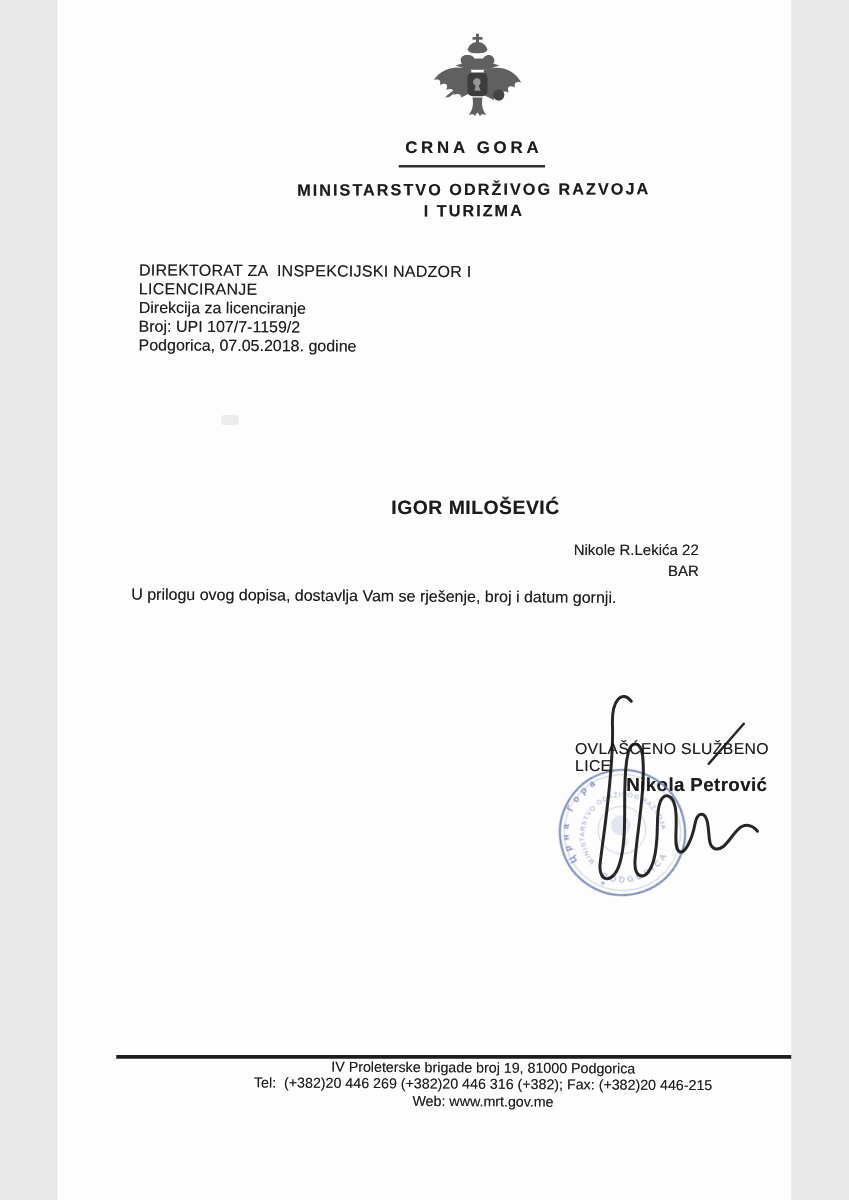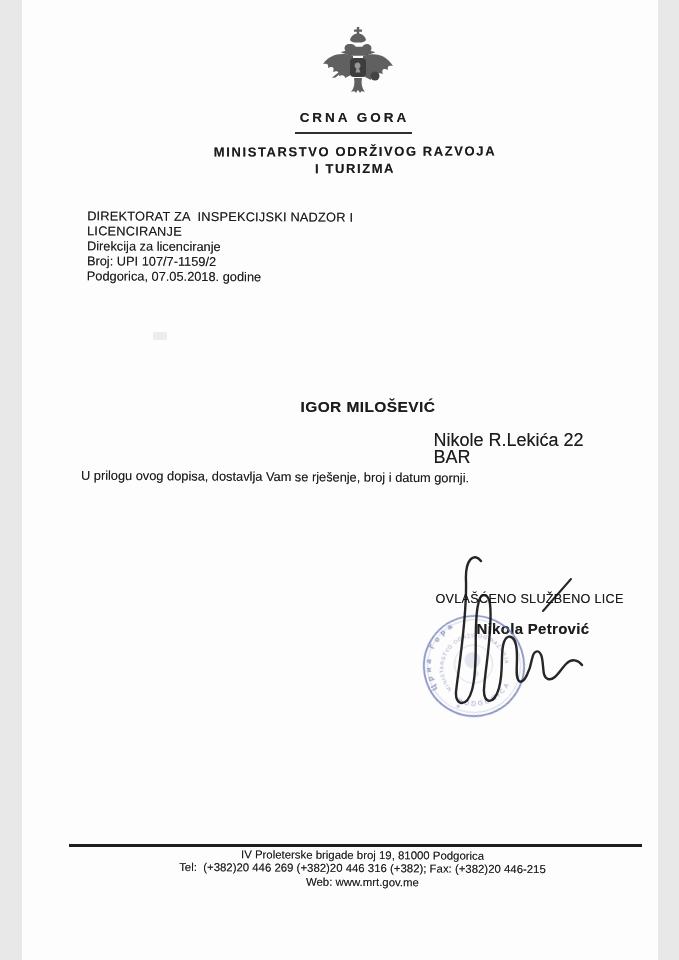--- a/index.html
+++ b/index.html
@@ -1,19 +1,19 @@
 <!DOCTYPE html>
 <html><head>
 <meta charset="utf-8">
 <title>Scanned official letter</title>
 <style>
   html,body{margin:0;padding:0;background:#e8e8e8;}
   .page{
     position:relative;
-    width:636px;height:960px;
+    width:587px;height:960px;
     margin:0 auto;
     background:#fdfdfd;
     overflow:hidden;
     font-family:"Liberation Sans","DejaVu Sans",sans-serif;
     color:#1c1c1c;
   }
   .t{white-space:pre-wrap; text-shadow:0 0 .5px rgba(20,20,20,.55);}
 
   
   .coat{position:absolute; left:298px; top:26px; filter:blur(.3px); opacity:.88;}
@@ -21,22 +21,22 @@
     font-size:13.5px; font-weight:bold; letter-spacing:3px;}
   .hr-country{position:absolute; left:273px; top:132px; width:117px; height:2px; background:#2f2f2f;}
   .ministry{position:absolute; left:133px; top:143px; width:400px; text-align:center;
     font-size:13px; font-weight:bold; letter-spacing:1.6px; line-height:17px; transform:rotate(-0.25deg);}
 
   
   .sender{position:absolute; left:65px; top:209px; font-size:12.8px; line-height:15px; transform:rotate(0.3deg);}
   .sender .caps{letter-spacing:.2px;}
 
   
-  .recipient-name{position:absolute; left:279px; top:398px; font-size:15.5px; font-weight:bold; letter-spacing:.4px;}
-  .address{position:absolute; right:74px; top:432px; font-size:18px; line-height:17px;}
+  .recipient-name{position:absolute; left:267px; top:398px; font-size:15.5px; font-weight:bold; letter-spacing:.4px;}
+  .address{position:absolute; right:74px; top:432px; text-align:right; font-size:12px; line-height:17px;}
 
   
   .body-line{position:absolute; left:59px; top:469px; font-size:12.8px; transform:rotate(0.4deg);}
 
   
   .sig-title{position:absolute; left:414px; top:592px; font-size:12.6px; letter-spacing:.3px;}
   .sig-name{position:absolute; left:455px; top:620px; font-size:15px; font-weight:bold; letter-spacing:.3px;}
 
   
   .distribution{position:absolute; left:57px; top:671px; font-size:12.6px; line-height:15.4px;}

